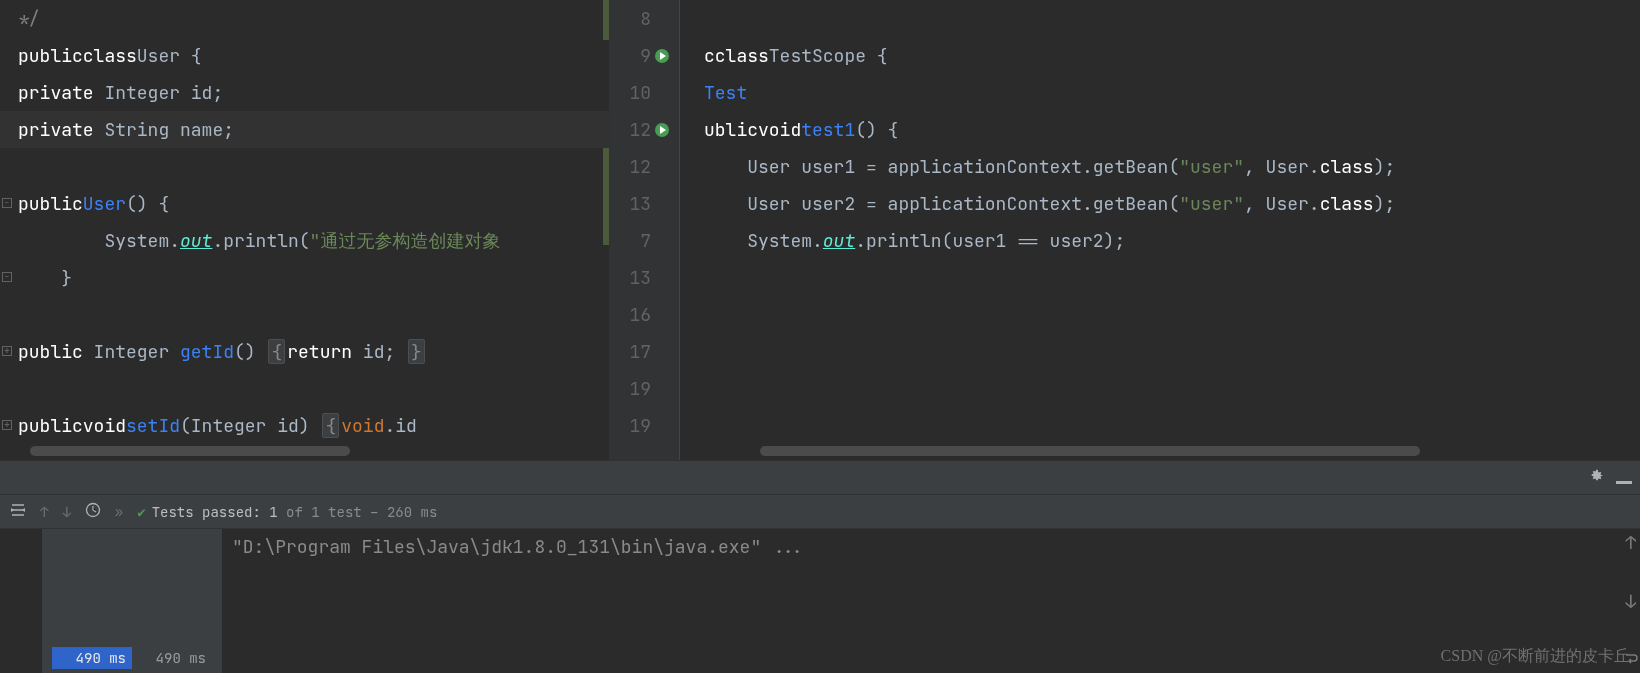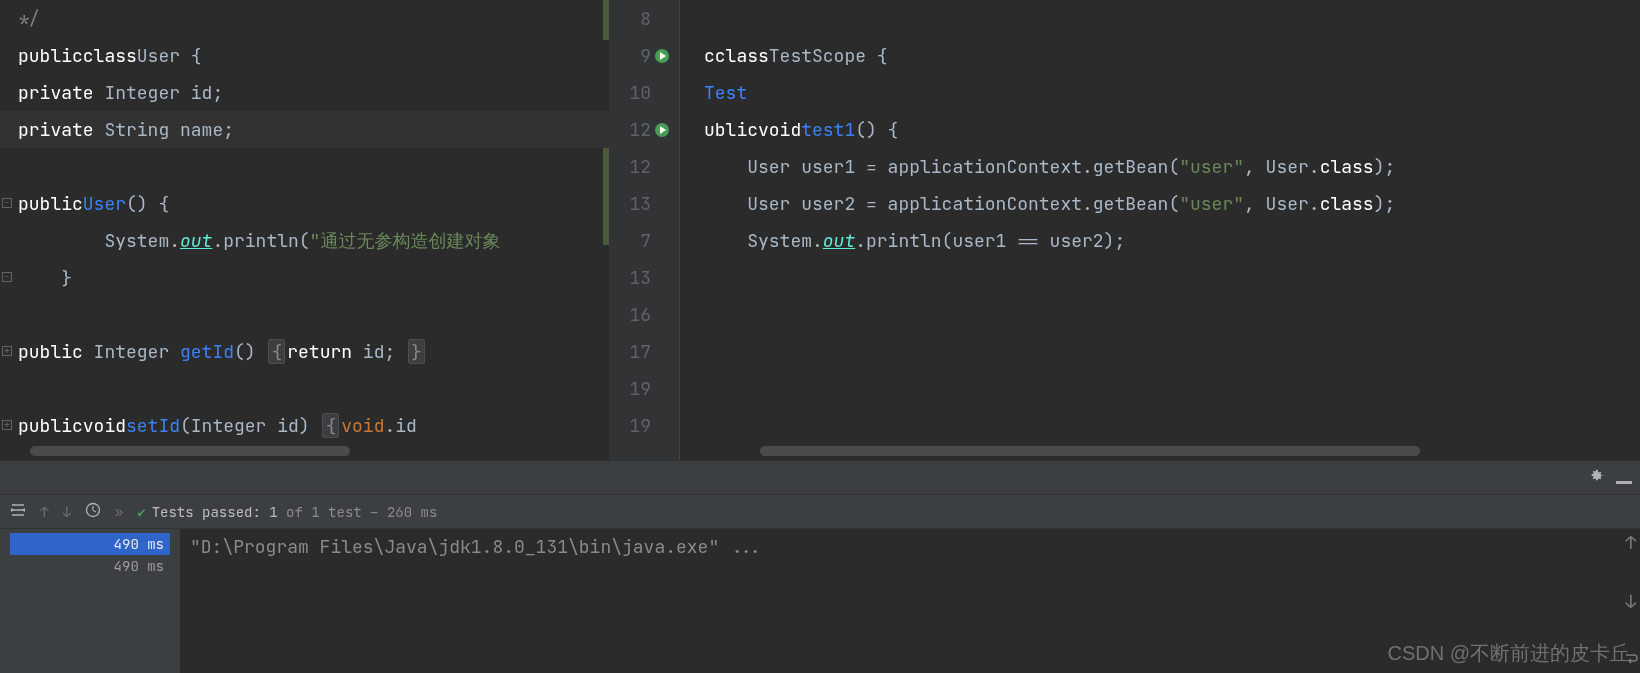--- a/index.html
+++ b/index.html
@@ -98,33 +98,33 @@
     display:flex; align-items:center; gap:14px; padding:0 10px; font-size:14px;
   }
   .tool-bar .arrow { color:#6e6e6e; }
   .tool-bar .collapse-left { color:#AFB1B3; }
   .tool-bar .passed { display:flex; align-items:center; gap:6px; color:#8a8a8a; }
   .tool-bar .passed .check { color:#499C54; }
   .tool-bar .passed b { color:#bdbdbd; font-weight:normal; }
   .tool-body { flex:1; display:flex; }
   .tree {
     width:180px; background:#3c3f41;
-    display:flex; flex-direction:column; align-items:flex-end;
-    padding:4px 10px; font-size:14px; color:#9b9b9b;
+    display:flex; flex-direction:row; align-items:flex-end;
+    padding:4px 10px; font-size:14px; color:#9b9b9b;margin-left:42px;
   }
   .tree .row1 { background:#2f65ca; color:#e8e8e8; padding:2px 6px; border-radius:0; width:100%; text-align:right; }
   .tree .row2 { padding:2px 6px; width:100%; text-align:right; }
   .console {
     flex:1; padding:6px 10px; font-size:18px; background:#2b2b2b;
     position:relative;
   }
   .console .cmd { color:#8a8a8a; }
   .vscroll-bar { position:absolute; right:2px; top:2px; bottom:2px; width:14px; display:flex; flex-direction:column; align-items:center; justify-content:space-between; color:#7a7a7a; gap:6px; }
   .watermark {
-    position:absolute; right:10px; bottom:6px; color:#707070; font-size:20px; font-family:Liberation Sans, sans-serif;
+    position:absolute; right:10px; bottom:6px; color:#707070; font-size:16px; font-family:Liberation Serif, serif;
   }
 </style>
 </head>
 <body>
 
 <div class="editor-area">
   <div class="pane pane-left">
     <div class="fold-gutter-left">
         <div class="fold-mark" style="top: 198px;">−</div>
         <div class="fold-mark" style="top: 272px;">−</div>

